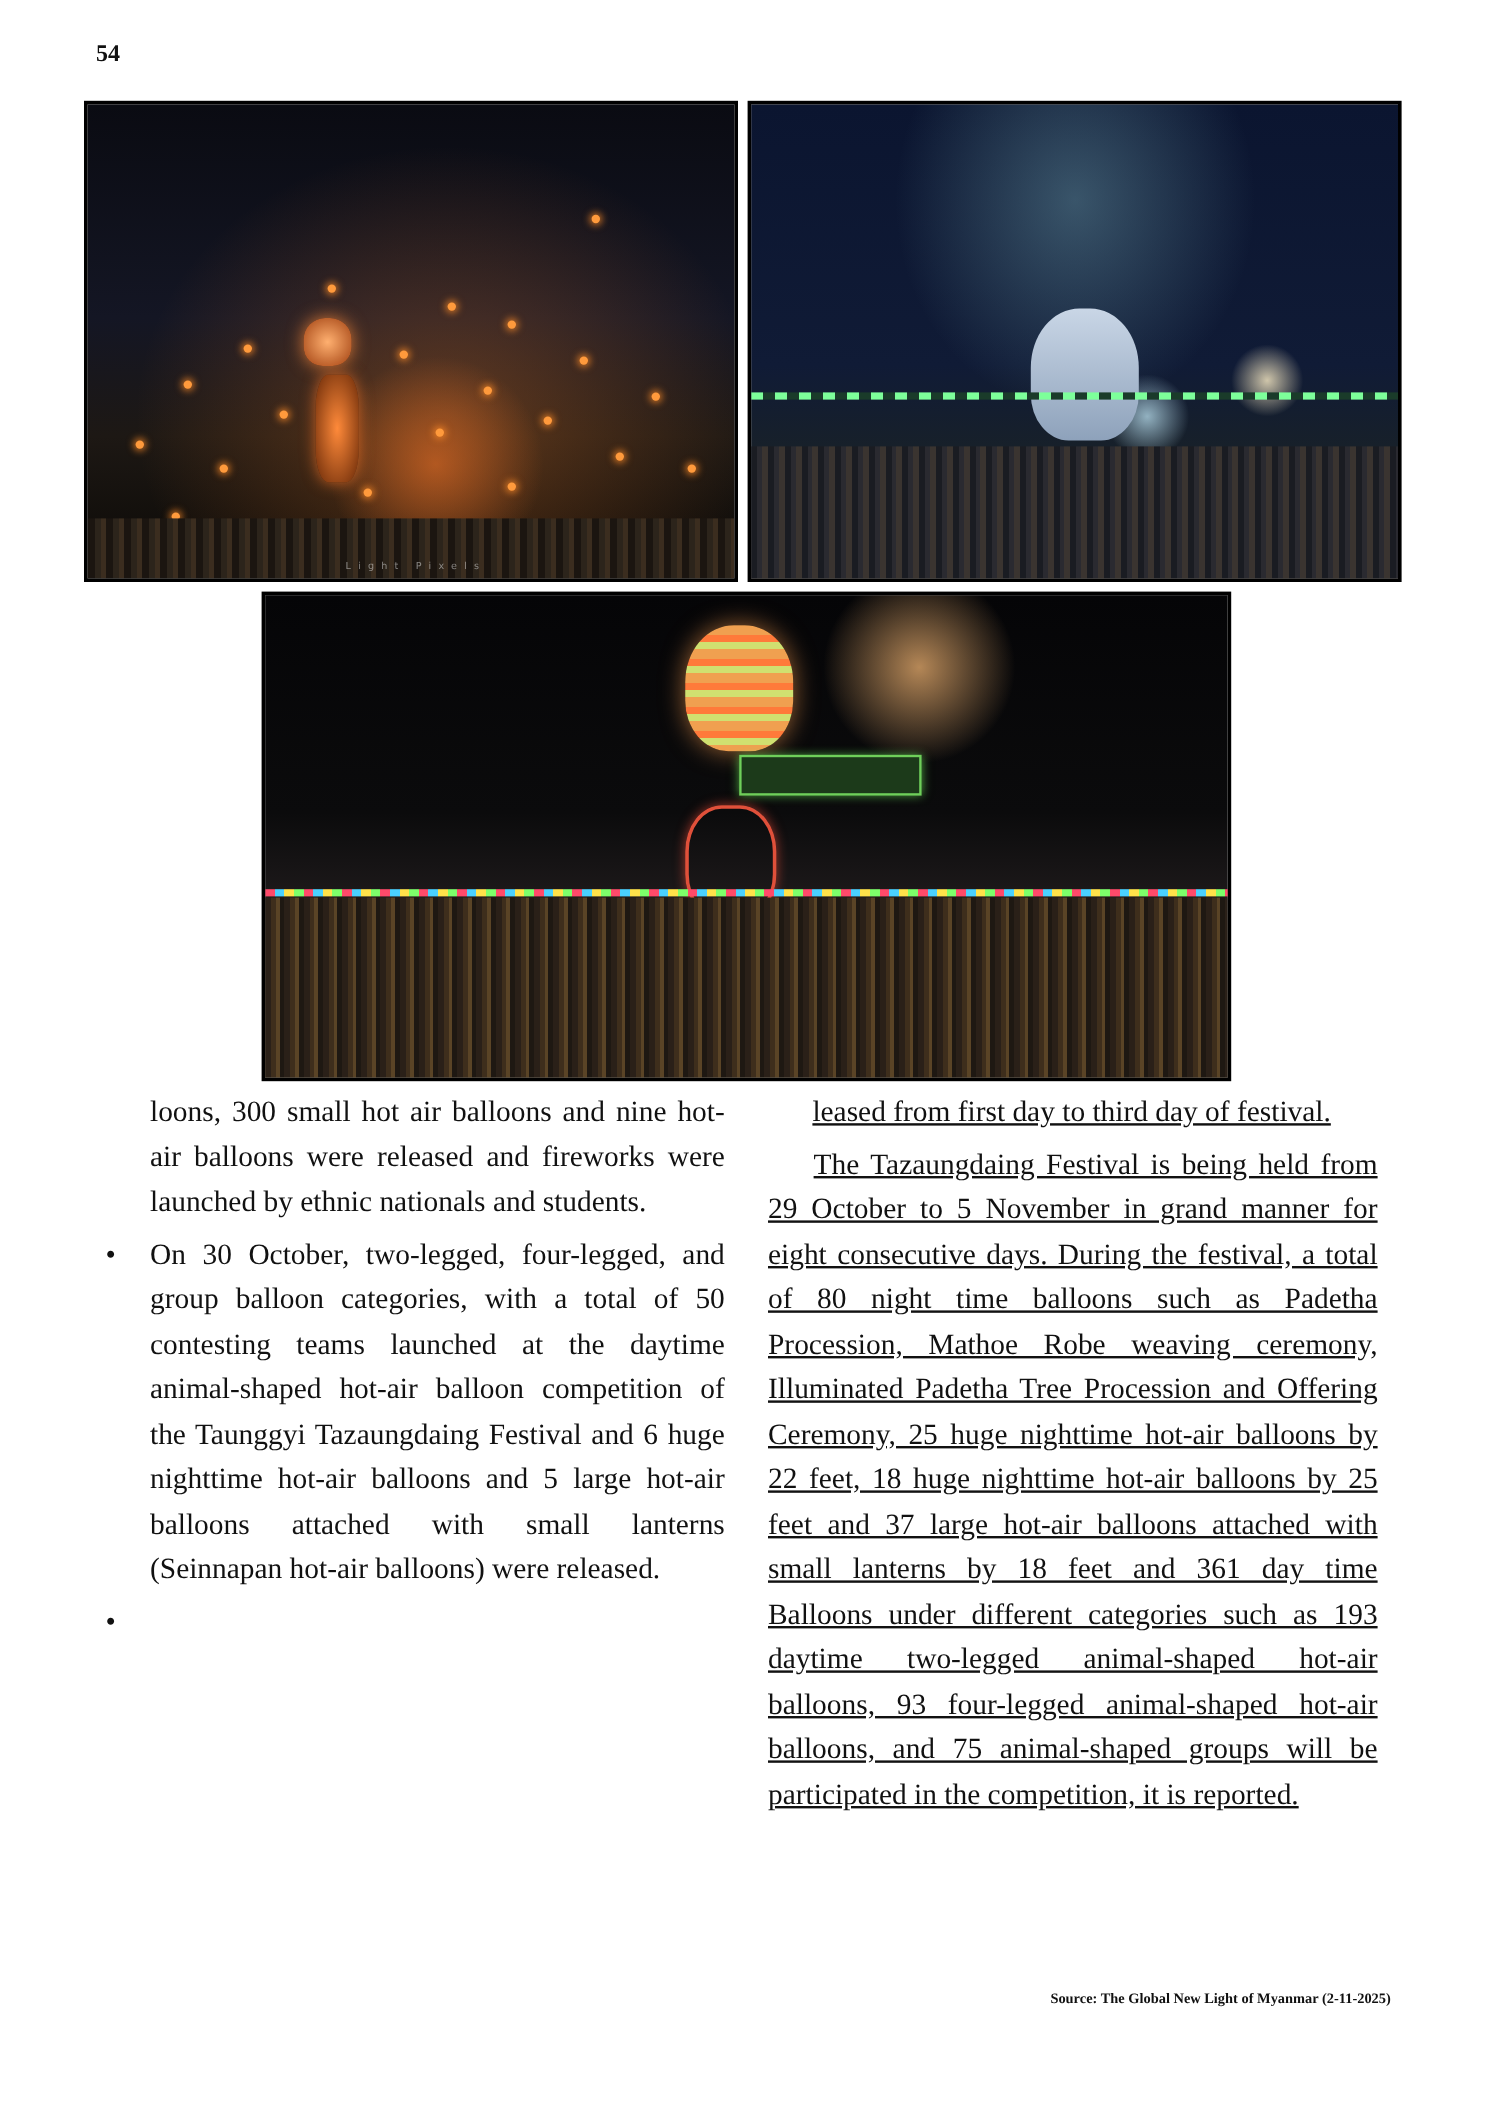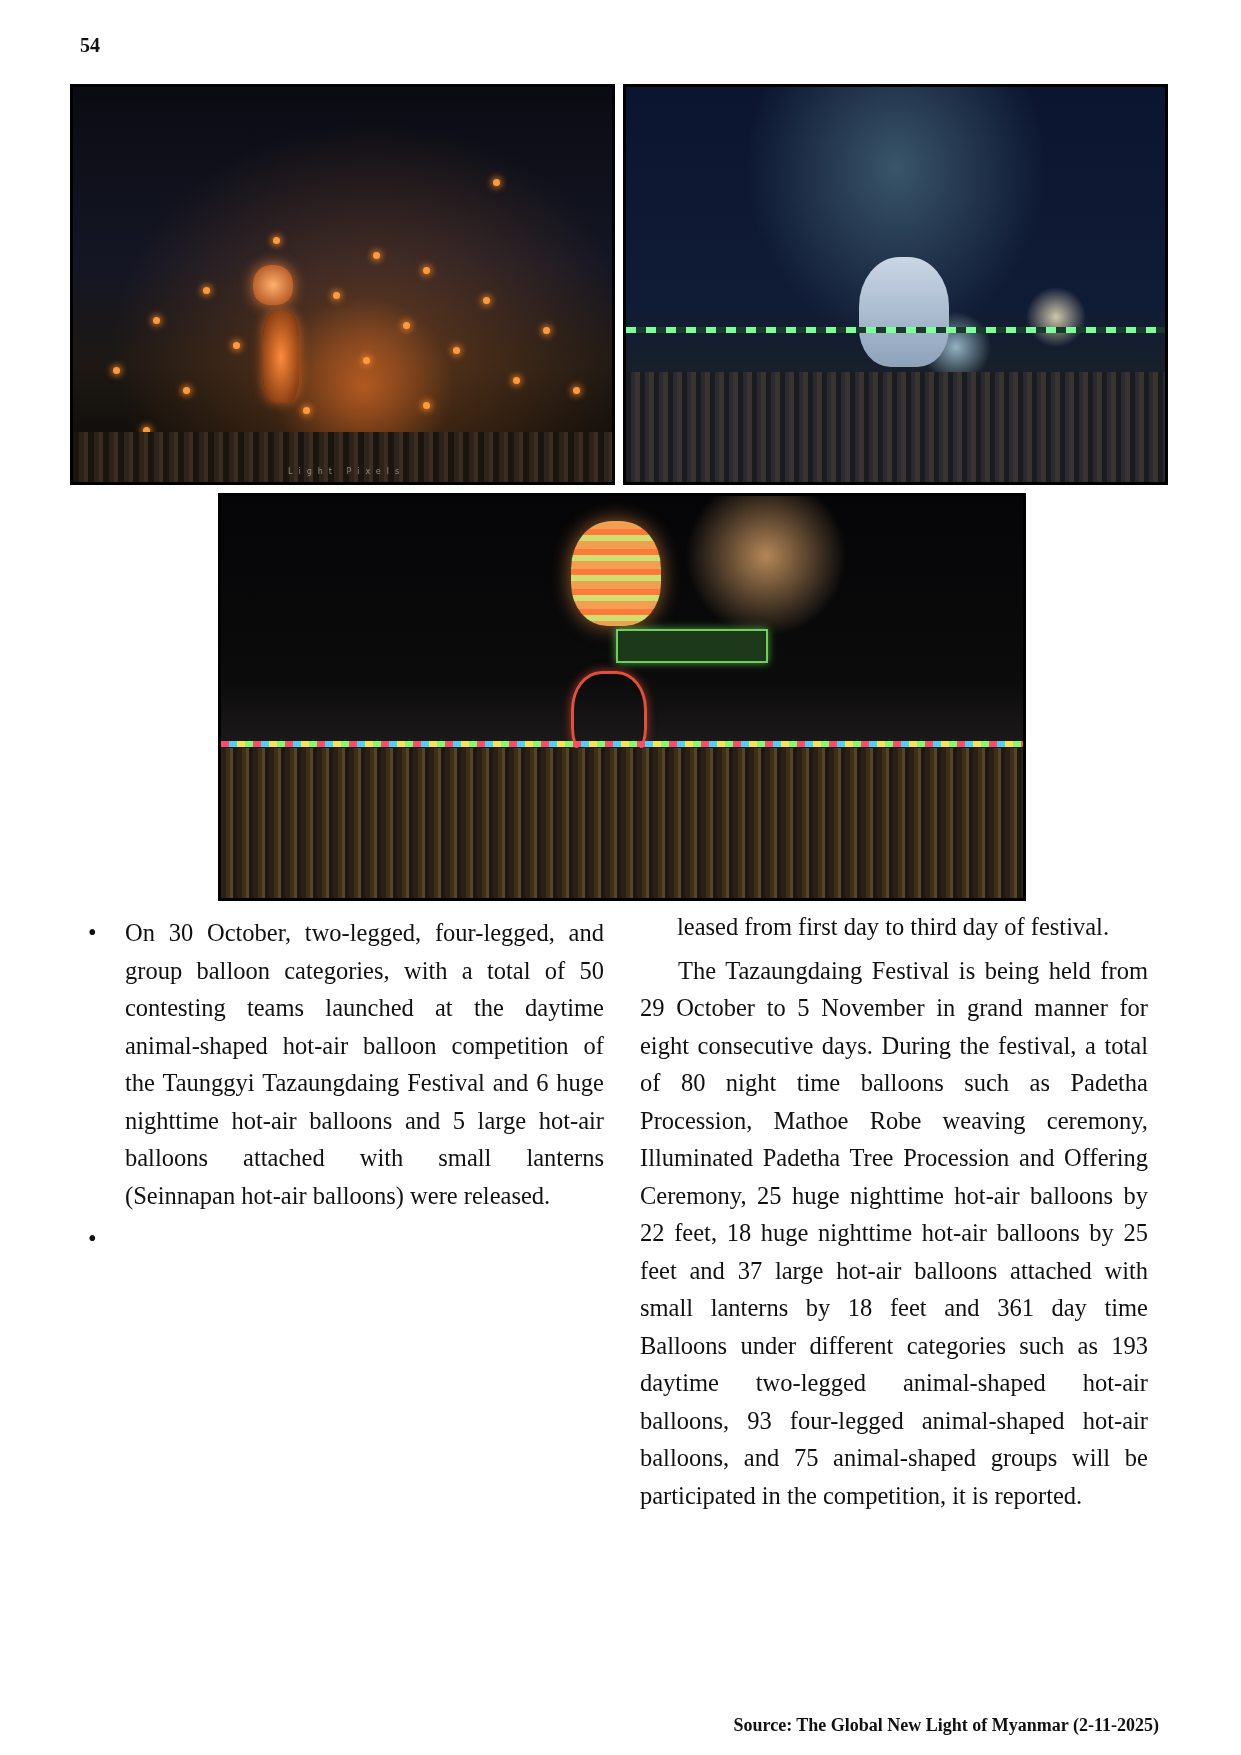--- a/index.html
+++ b/index.html
@@ -33,28 +33,28 @@
   .sign { position: absolute; background: #1c3a1a; border: 2px solid #6fcf5a;
           box-shadow: 0 0 8px rgba(120,255,100,0.6); }
   .light-strip { position: absolute; height: 6px;
           background: repeating-linear-gradient(90deg, #ff4a6a 0 8px, #4ad1ff 8px 16px, #ffe24a 16px 24px, #7dff6a 24px 32px); }
   .watermark { position: absolute; color: rgba(220,220,220,0.55); font-family: "DejaVu Sans", sans-serif;
                font-size: 8px; letter-spacing: 6px; }
 
   .col { position: absolute; font-size: 24.5px; line-height: 37.5px; text-align: justify; }
   .col p { margin: 0; }
   .col-left { left: 80px; top: 908px; width: 524px; }
-  .col-right { left: 640px; top: 908px; width: 508px; }
+  .col-right { left: 640px; top: 908px; width: 508px; text-decoration: underline; }
   .continued { padding-left: 45px; }
   .bullet-item { position: relative; padding-left: 45px; margin-top: 6px !important; }
   .bullet { position: absolute; left: 8px; top: 0; }
   .indent { text-indent: 38px; margin-top: 6px !important; }
   .right-cont { padding-left: 37px; }
 
-  .source { position: absolute; right: 82px; top: 1715px; font-size: 18px; font-weight: bold; }
+  .source { position: absolute; right: 82px; top: 1658px; font-size: 12px; font-weight: bold; }
 </style>
 </head>
 <body>
 
 <div class="page-number">54</div>
 
 <div class="photo photo-1">
   <div class="big-balloon" style="left:180px;top:178px;width:40px;height:40px;background:radial-gradient(circle,#ffb070,#a04010);box-shadow:0 0 14px rgba(255,140,60,0.8);"></div>
   <div class="big-balloon" style="left:190px;top:225px;width:36px;height:90px;border-radius:30%;background:radial-gradient(ellipse,#ff8a3a,#6a2a08);box-shadow:0 0 12px rgba(255,120,40,0.7);"></div>
   <div class="lantern" style="left:420px;top:92px"></div>
@@ -89,20 +89,21 @@
 
 <div class="photo photo-3">
   <div class="big-balloon" style="left:350px;top:25px;width:90px;height:105px;background:repeating-linear-gradient(180deg,#f0a050 0 8px,#ff7a3a 8px 14px,#d0e070 14px 20px);border-radius:45% 45% 40% 40%;box-shadow:0 0 20px rgba(255,160,80,0.6);"></div>
   <div class="sign" style="left:395px;top:133px;width:148px;height:30px;"></div>
   <div class="big-balloon" style="left:350px;top:175px;width:70px;height:90px;border-radius:40%;border:3px solid #e0503a;box-shadow:0 0 10px rgba(255,80,60,0.6);"></div>
   <div class="light-strip" style="left:0;top:245px;width:808px;"></div>
   <div class="crowd" style="height:150px;background:repeating-linear-gradient(90deg,#2a2018 0 5px,#3e2e1c 5px 9px,#5a4426 9px 12px,#1e1812 12px 16px);"></div>
 </div>
 
 <div class="col col-left">
+  <p class="continued">loons, 300 small hot air balloons and nine hot-air balloons were released and fireworks were launched by ethnic nationals and students.</p>
   <p class="bullet-item">
     <span class="bullet">•</span>
     <span>On 30 October, two-legged, four-legged, and group balloon categories, with a total of 50 contesting teams launched at the daytime animal-shaped hot-air balloon competition of the Taunggyi Tazaungdaing Festival and 6 huge nighttime hot-air balloons and 5 large hot-air balloons attached with small lanterns (Seinnapan hot-air balloons) were released.</span>
   </p>
   <p class="bullet-item">
     <span class="bullet">•</span>
   </p>
 </div>
 
 <div class="col col-right">

